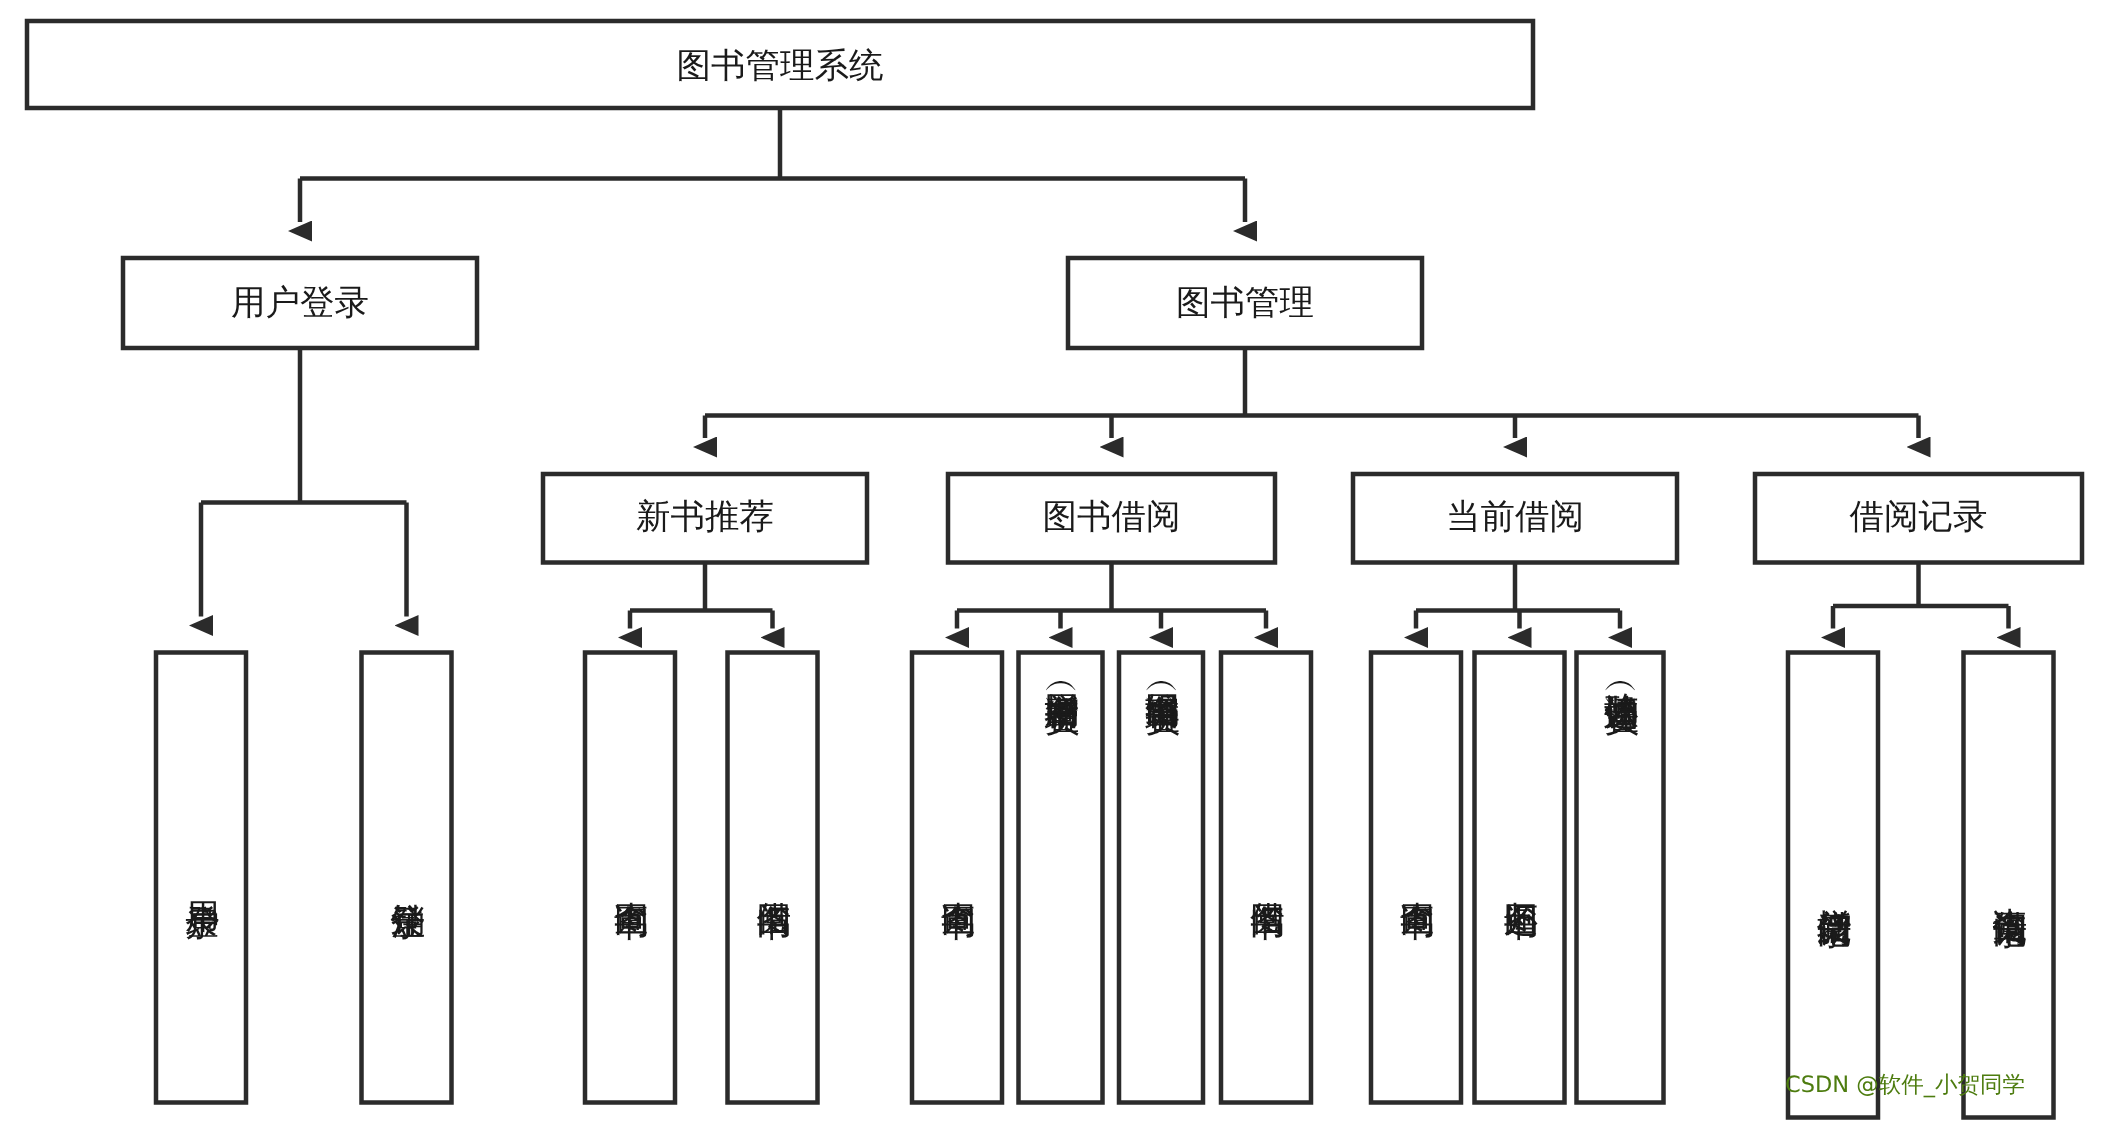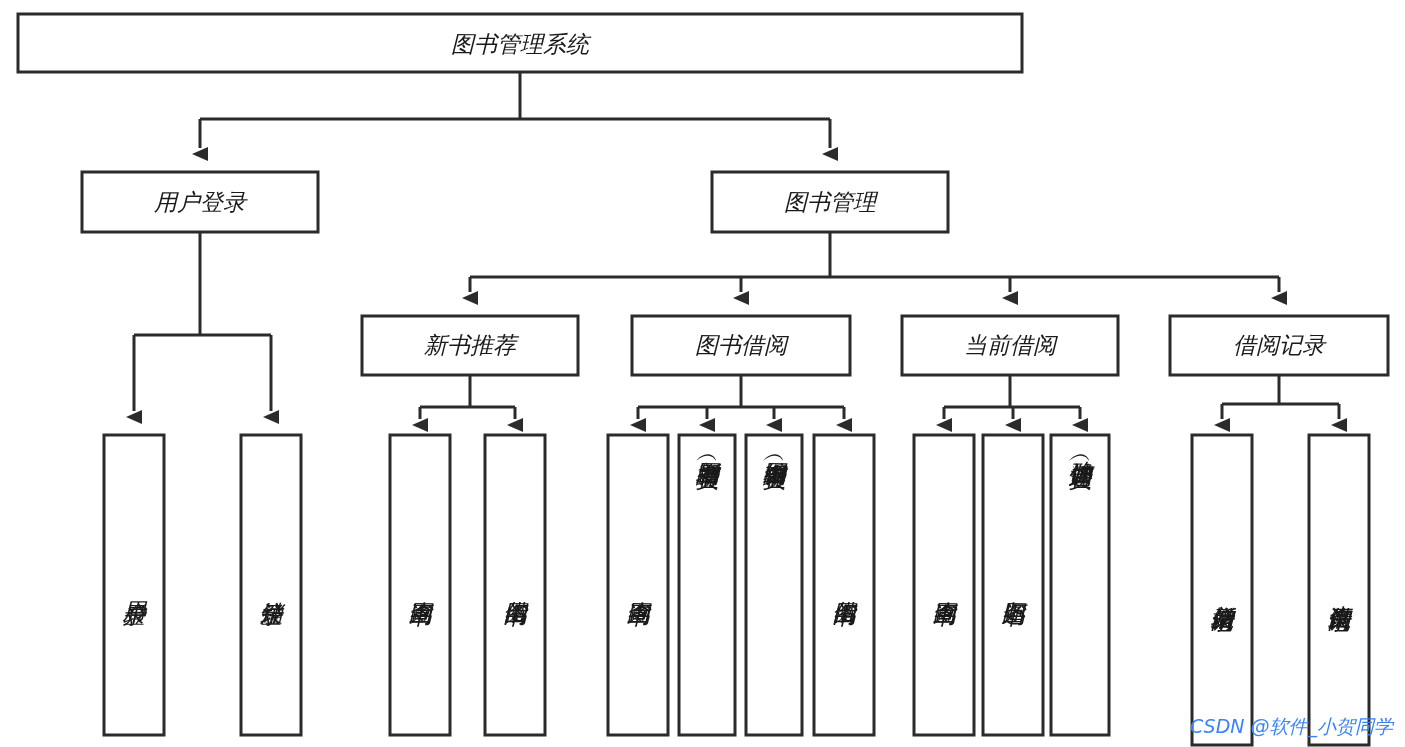--- a/index.html
+++ b/index.html
@@ -11,21 +11,20 @@
     width: 1405px;
     height: 747px;
     font-family: "DejaVu Sans", "Liberation Sans", sans-serif;
     overflow: hidden;
     position: relative;
   }
   #diagram-root {
     position: relative;
     width: 1405px;
     height: 535px;
-    font-style: italic;
   }
   svg.canvas {
     position: absolute;
     top: 0;
     left: 0;
     width: 1405px;
     height: 747px;
   }
   .node-box {
     fill: #ffffff;
@@ -62,22 +61,22 @@
     justify-content: flex-start;
     align-items: center;
     pointer-events: none;
   }
   .vert-label.centered {
     justify-content: center;
   }
   .watermark {
     position: absolute;
     font-family: "DejaVu Sans", "Liberation Sans", sans-serif;
-    font-size: 19px;
-    color: #3b82f6;
+    font-size: 15px;
+    color: #4d7c0f;
     white-space: nowrap;
     left: 1190px;
     top: 714px;
   }
 </style>
 </head>
 <body>
 
 <div id="diagram-root">
 

